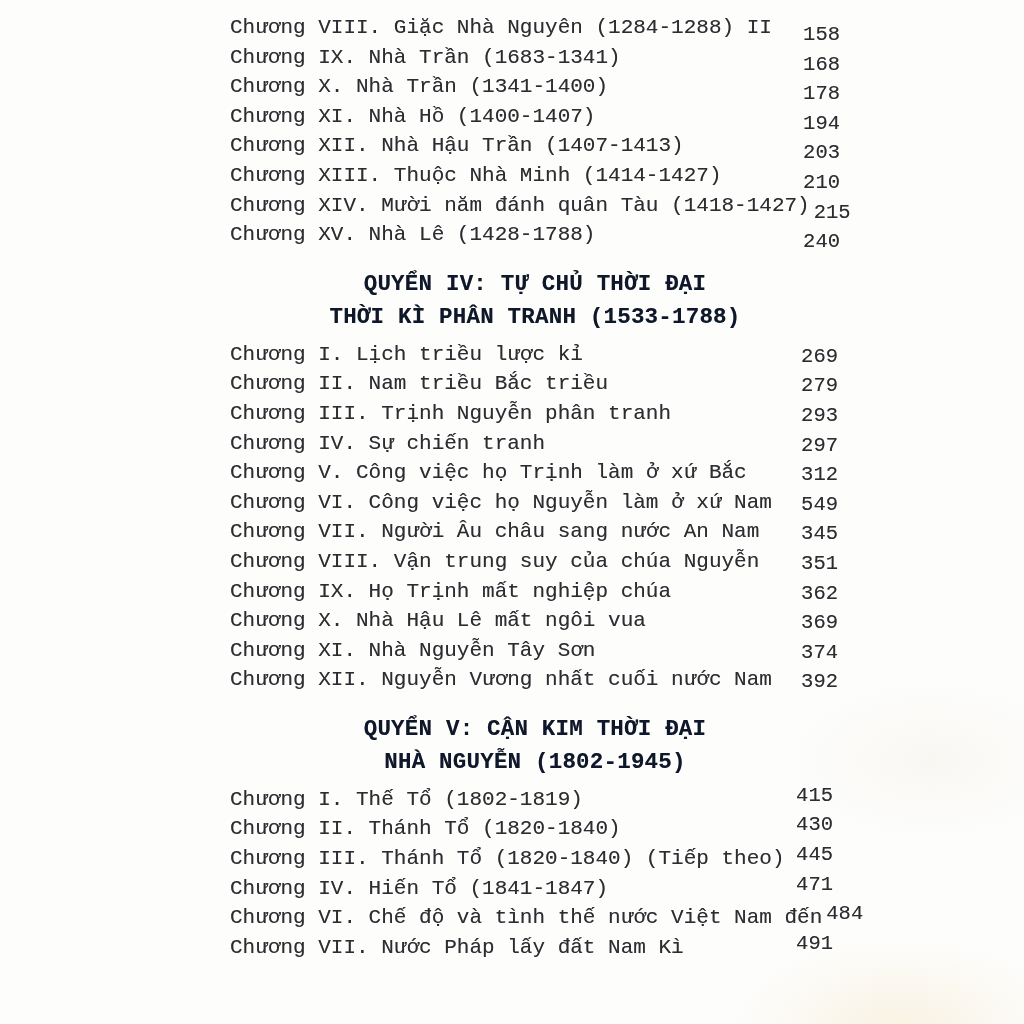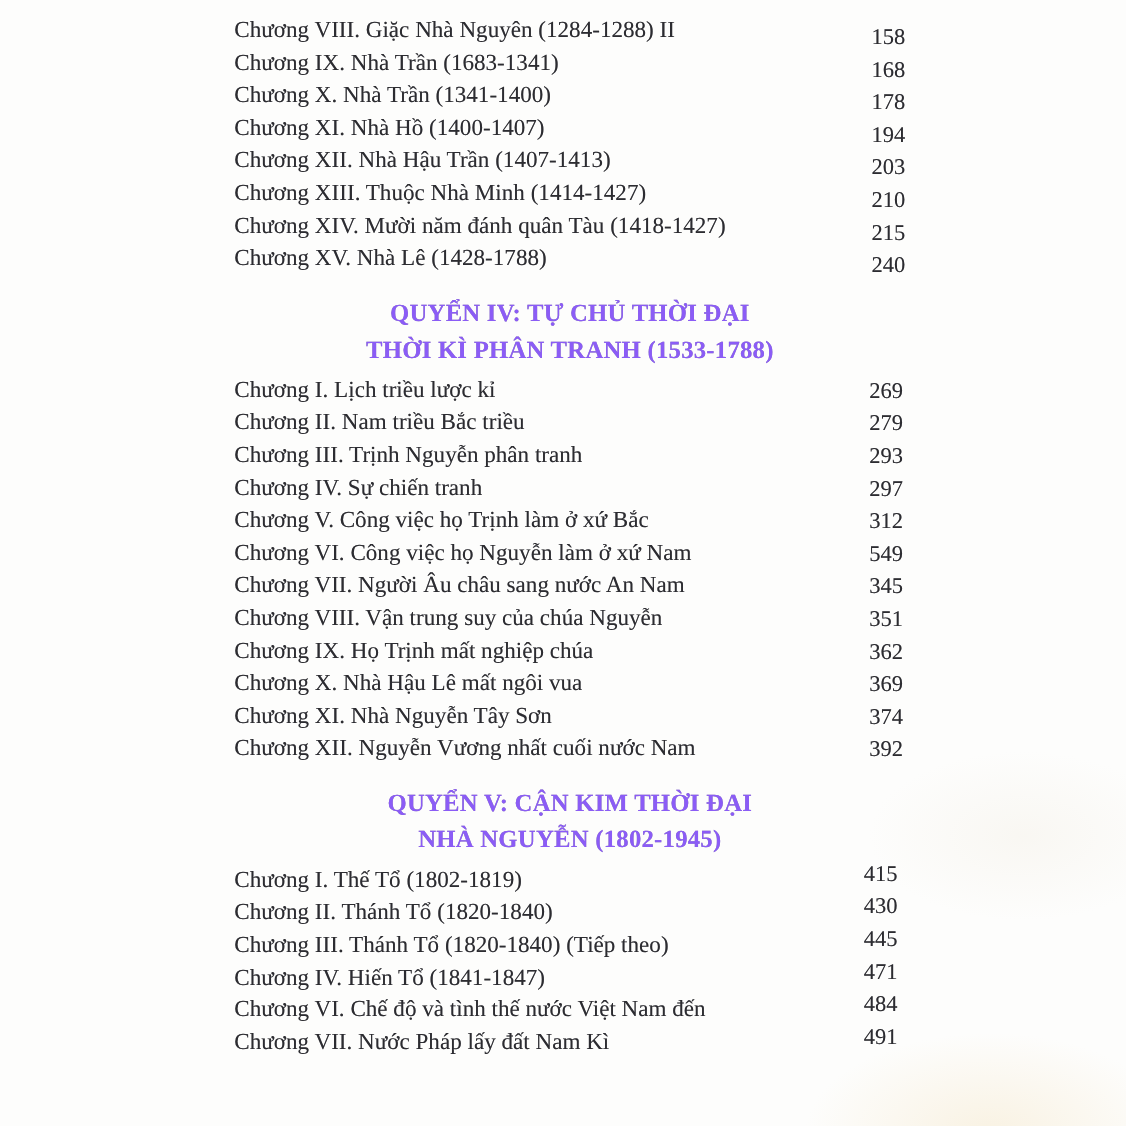--- a/index.html
+++ b/index.html
@@ -13,33 +13,34 @@
     position: relative;
     font-family: "Liberation Serif", "DejaVu Serif", serif;
     background:
       radial-gradient(240px 130px at 900px 1030px, rgba(248,240,222,0.85) 0%, rgba(248,240,222,0) 70%),
       radial-gradient(200px 110px at 930px 760px, rgba(246,243,236,0.6) 0%, rgba(246,243,236,0) 70%),
       #fdfdfc;
     color: #2c2c31;
   }
   .page {
     position: absolute;
-    left: 213px;
+    left: 230px;
     top: 13px;
     width: 610px;
+    font-family: Liberation Mono, monospace;
   }
   .toc-section { display: block; }
   .section-heading {
     text-align: center;
     font-weight: bold;
     font-size: 22.5px;
     line-height: 33px;
     letter-spacing: 0.2px;
     margin: 18px 0 6px 0;
-    color: #8b5cf6;
+    color: #0f172a;
     text-shadow: 0 0 0.5px rgba(40,40,45,0.45);
   }
   .row {
     display: flex;
     justify-content: space-between;
     align-items: flex-end;
   }
   .labels { flex: 1 1 auto; }
   .label {
     font-size: 21px;

